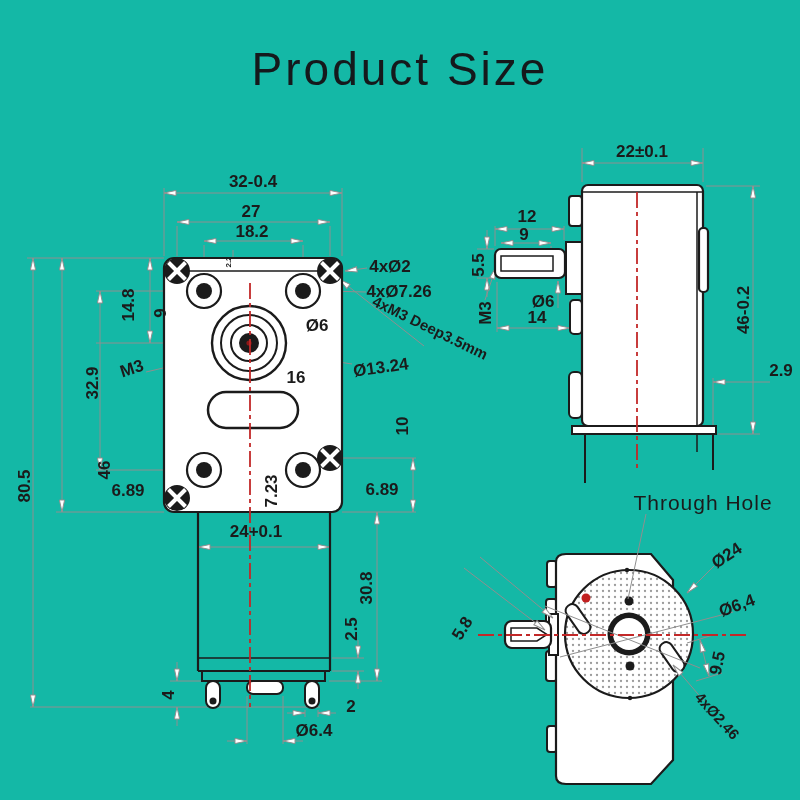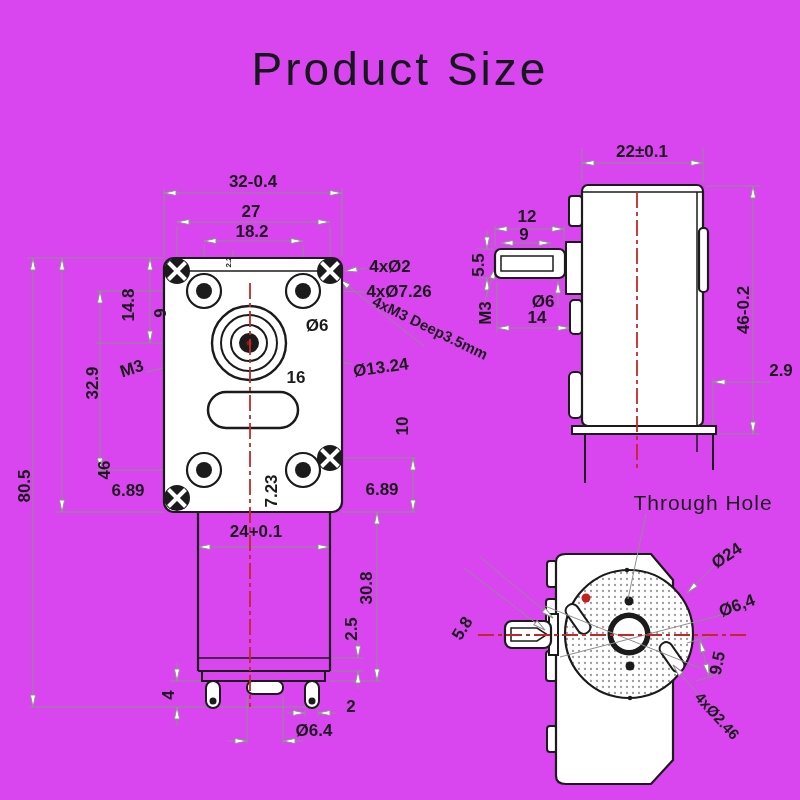--- a/index.html
+++ b/index.html
@@ -1,16 +1,16 @@
 <!DOCTYPE html>
 <html><head>
 <meta charset="utf-8">
 <style>
   html,body{margin:0;padding:0;background:#ffffff;}
-  .page{position:relative;width:800px;height:800px;background:#d946ef;overflow:hidden;
+  .page{position:relative;width:800px;height:800px;background:#14b8a6;overflow:hidden;
         font-family:"Liberation Sans", sans-serif;}
   h1.title{position:absolute;top:42px;left:0;width:100%;text-align:center;margin:0;
            font-size:46px;font-weight:400;letter-spacing:3px;color:#15191c;
            font-family:"Liberation Sans", sans-serif;}
   svg text{font-family:"Liberation Sans", sans-serif;font-weight:bold;fill:#1b1b1b;}
   svg text.lt{font-weight:400;letter-spacing:1px;}
 </style>
 </head>
 <body>
 

